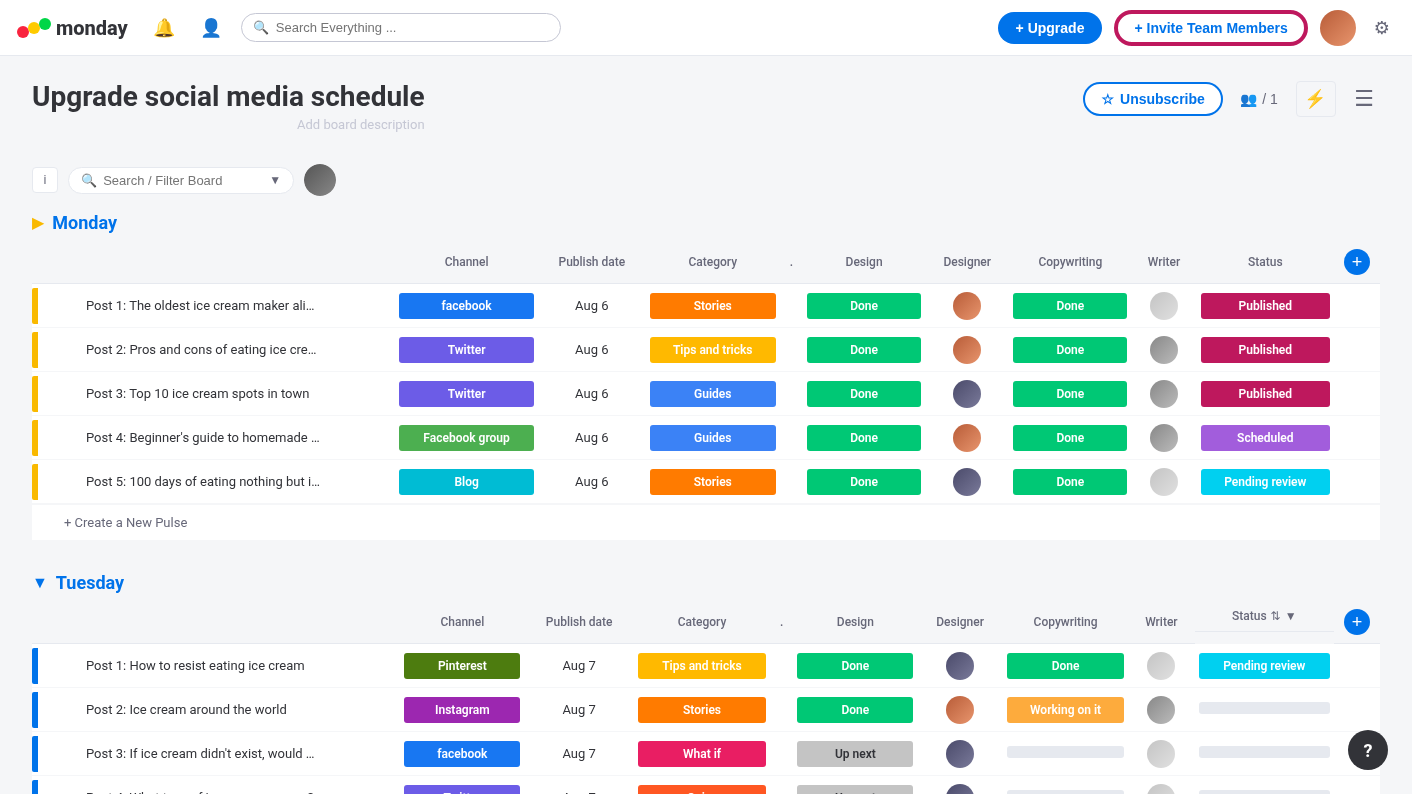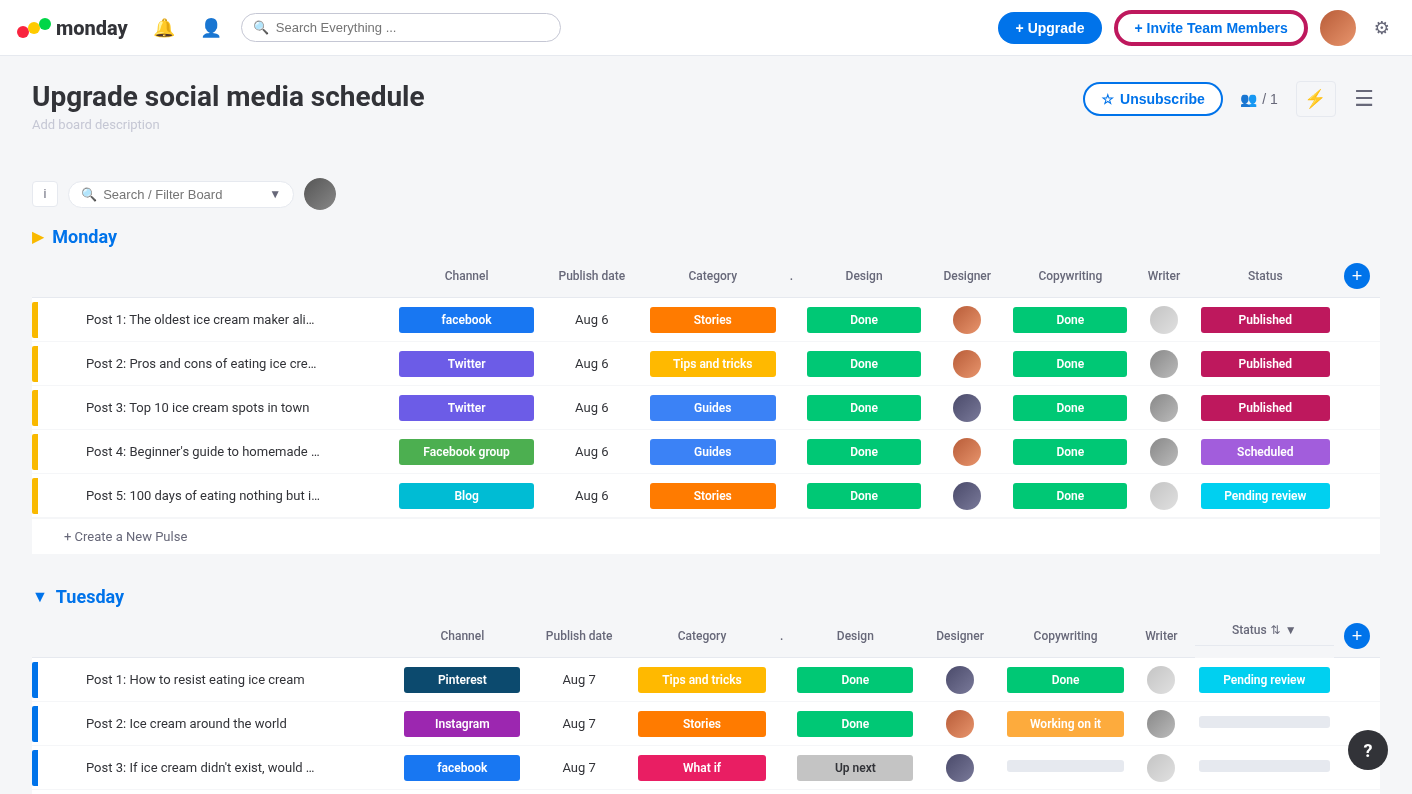--- a/index.html
+++ b/index.html
@@ -12,21 +12,21 @@
     .search-bar { display: flex; align-items: center; border: 1px solid #c5c7d4; border-radius: 20px; padding: 6px 12px; gap: 6px; background: #fff; flex: 1; max-width: 320px; }
     .search-bar input { border: none; outline: none; font-size: 13px; color: #676879; width: 100%; background: transparent; }
     .nav-spacer { flex: 1; }
     .upgrade-btn { background: #0073ea; color: #fff; border: none; border-radius: 20px; padding: 8px 18px; font-size: 14px; font-weight: 600; cursor: pointer; display: flex; align-items: center; gap: 6px; }
     .invite-btn { background: #fff; color: #0073ea; border: 4px solid #be185d; border-radius: 20px; padding: 6px 16px; font-size: 14px; font-weight: 600; cursor: pointer; display: flex; align-items: center; gap: 6px; }
     .avatar-img { width: 36px; height: 36px; border-radius: 50%; background: linear-gradient(135deg, #b85c38, #e8956d); }
 
     
     .page-content { padding: 24px 32px; }
     .board-title { font-size: 28px; font-weight: 700; color: #323338; margin-bottom: 4px; }
-    .board-desc { font-size: 13px; color: #c5c7d4; margin-bottom: 34px; }
+    .board-desc { font-size: 13px; color: #c5c7d4; margin-bottom: 20px; text-align: right; }
     .unsubscribe-btn { border: 2px solid #0073ea; color: #0073ea; background: #fff; border-radius: 20px; padding: 7px 16px; font-size: 14px; font-weight: 600; cursor: pointer; display: flex; align-items: center; gap: 6px; }
     .member-btn { display: flex; align-items: center; gap: 4px; color: #676879; background: none; border: none; cursor: pointer; font-size: 14px; padding: 6px; }
     .activity-btn { background: none; border: 1px solid #e6e9ef; border-radius: 4px; padding: 6px 8px; cursor: pointer; color: #676879; font-size: 18px; }
     .menu-btn { background: none; border: none; cursor: pointer; color: #676879; font-size: 22px; padding: 6px; }
 
     .toolbar { display: flex; align-items: center; gap: 10px; margin-bottom: 16px; }
     .info-btn { width: 26px; height: 26px; border-radius: 4px; background: #fff; border: 1px solid #e6e9ef; display: flex; align-items: center; justify-content: center; cursor: pointer; font-size: 12px; color: #676879; }
     .filter-bar { display: flex; align-items: center; border: 1px solid #e6e9ef; border-radius: 20px; padding: 5px 12px; gap: 6px; background: #fff; cursor: pointer; }
     .filter-bar input { border: none; outline: none; font-size: 13px; color: #4c1d95; width: 160px; background: transparent; }
     .filter-arrow { color: #676879; font-size: 12px; }
@@ -44,21 +44,21 @@
     .board-table thead tr th:first-child { text-align: left; padding-left: 32px; }
     .board-table tbody tr td { padding: 4px 4px; border-bottom: 1px solid #f5f6f8; background: #fff; vertical-align: middle; }
     .board-table tbody tr td:first-child { padding-left: 8px; }
     .row-title { font-size: 13px; color: #323338; white-space: nowrap; overflow: hidden; text-overflow: ellipsis; max-width: 250px; padding: 10px 8px; }
 
     .cell-badge { display: inline-block; border-radius: 3px; padding: 6px 10px; font-size: 12px; font-weight: 600; color: #fff; text-align: center; min-width: 90px; width: 100%; }
     .facebook-badge { background: #1877f2; }
     .twitter-badge { background: #6c5ce7; }
     .fb-group-badge { background: #4caf50; }
     .blog-badge { background: #00bcd4; }
-    .pinterest-badge { background: #0c4a6e; }
+    .pinterest-badge { background: #4d7c0f; }
     .instagram-badge { background: #9c27b0; }
 
     .cat-stories { background: #ff7b00; }
     .cat-tips { background: #ffb900; }
     .cat-guides { background: #3b82f6; }
     .cat-whatif { background: #e91e63; }
     .cat-quizz { background: #ff5722; }
 
     .design-done { background: #00c875; }
     .design-upnext { background: #c4c4c4; color: #323338; }

